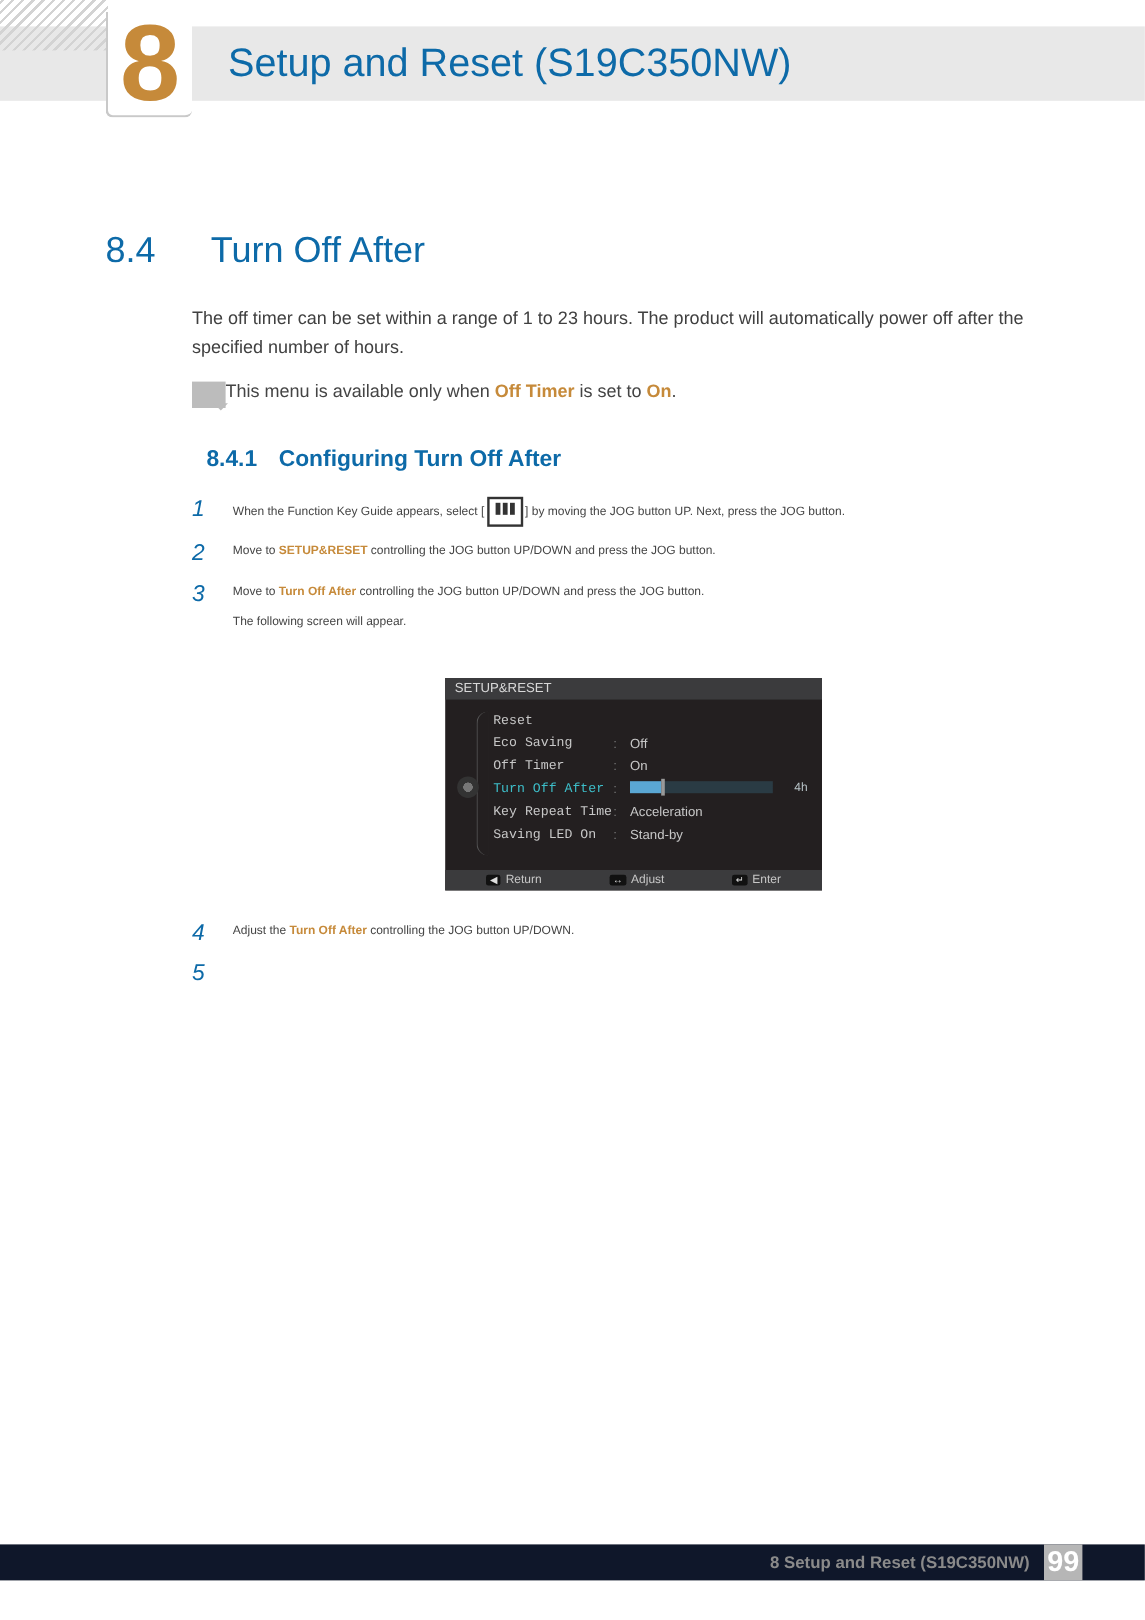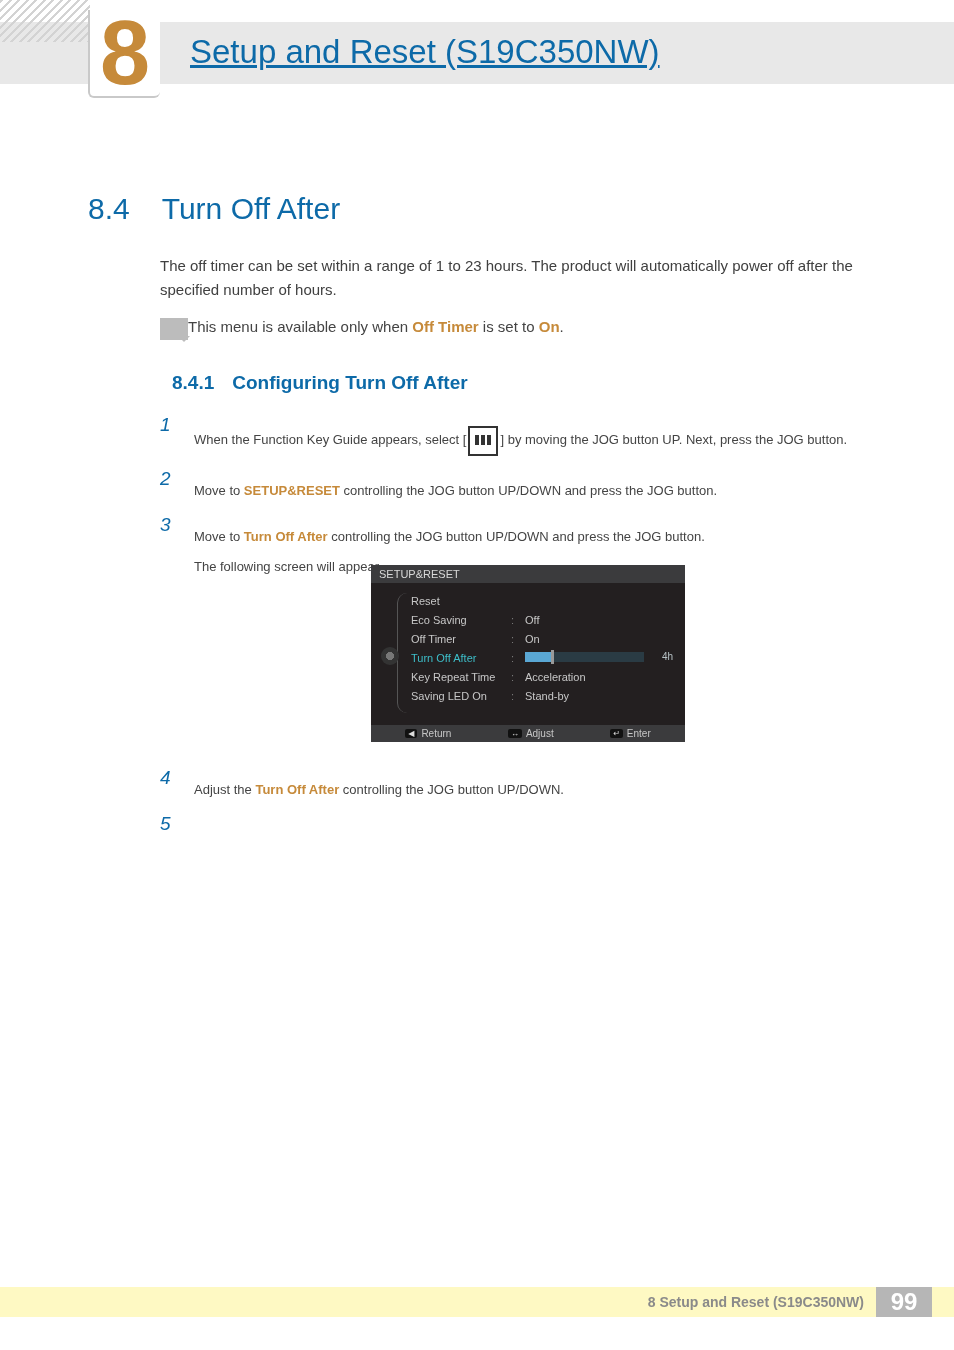--- a/index.html
+++ b/index.html
@@ -51,29 +51,28 @@
     color: #c68a3a;
     line-height: 1;
   }
   .chapter-title {
     position: absolute;
     top: 33px;
     left: 190px;
     font-size: 33px;
     color: #0d6aa8;
     font-weight: 500;
-    text-decoration: underline;
   }
   .section-row {
     position: absolute;
     top: 192px;
     left: 88px;
     display: flex;
     align-items: baseline;
-    gap: 32px;
+    gap: 46px;
   }
   .section-number {
     font-size: 30px;
     color: #0d6aa8;
     font-weight: 500;
   }
   .section-title {
     font-size: 30px;
     color: #0d6aa8;
     font-weight: 500;
@@ -141,24 +140,23 @@
   }
   .step-num {
     font-size: 19px;
     font-style: italic;
     color: #0d6aa8;
     font-weight: 500;
     flex: none;
     width: 18px;
   }
   .step-text {
-    font-size: 13px;
+    font-size: 10px;
     line-height: 1.7;
     color: #444;
-    margin-top: 12px;
   }
   .menu-icon {
     display: inline-block;
     vertical-align: middle;
     border: 2px solid #333;
     padding: 2px 4px;
     margin: 0 2px;
   }
   .menu-icon span {
     display: inline-block;
@@ -182,21 +180,21 @@
   .osd-body {
     padding: 8px 12px 20px 12px;
     position: relative;
   }
   .osd-row {
     display: flex;
     align-items: center;
     height: 19px;
     padding-left: 28px;
   }
-  .osd-label { width: 100px; }
+  .osd-label { width: 100px; font-family: Liberation Mono, monospace; }
   .osd-colon { width: 14px; color: #777; }
   .osd-val { flex: 1; }
   .osd-highlight .osd-label { color: #3dbec9; }
   .osd-slider {
     display: inline-flex;
     align-items: center;
     gap: 18px;
     width: 100%;
   }
   .osd-slider-track {
@@ -251,39 +249,39 @@
     top: 767px;
     left: 160px;
     right: 88px;
   }
   .footer-bar {
     position: absolute;
     bottom: 33px;
     left: 0;
     width: 100%;
     height: 30px;
-    background: #fef9c3;
+    background: #0f172a;
     display: flex;
     justify-content: flex-end;
     align-items: stretch;
-    padding-right: 22px;
+    padding-right: 52px;
   }
   .footer-text {
     align-self: center;
     font-size: 14px;
     color: #8a8a8a;
     font-weight: 600;
     margin-right: 12px;
   }
   .page-num-box {
     background: #b6b6b6;
     color: #fff;
     font-size: 24px;
     font-weight: bold;
-    width: 56px;
+    width: 32px;
     display:flex;
     align-items:center;
     justify-content:center;
   }
 </style>
 </head>
 <body>
 
 <div class="header-bar"></div>
 <div class="diagonal"></div>

